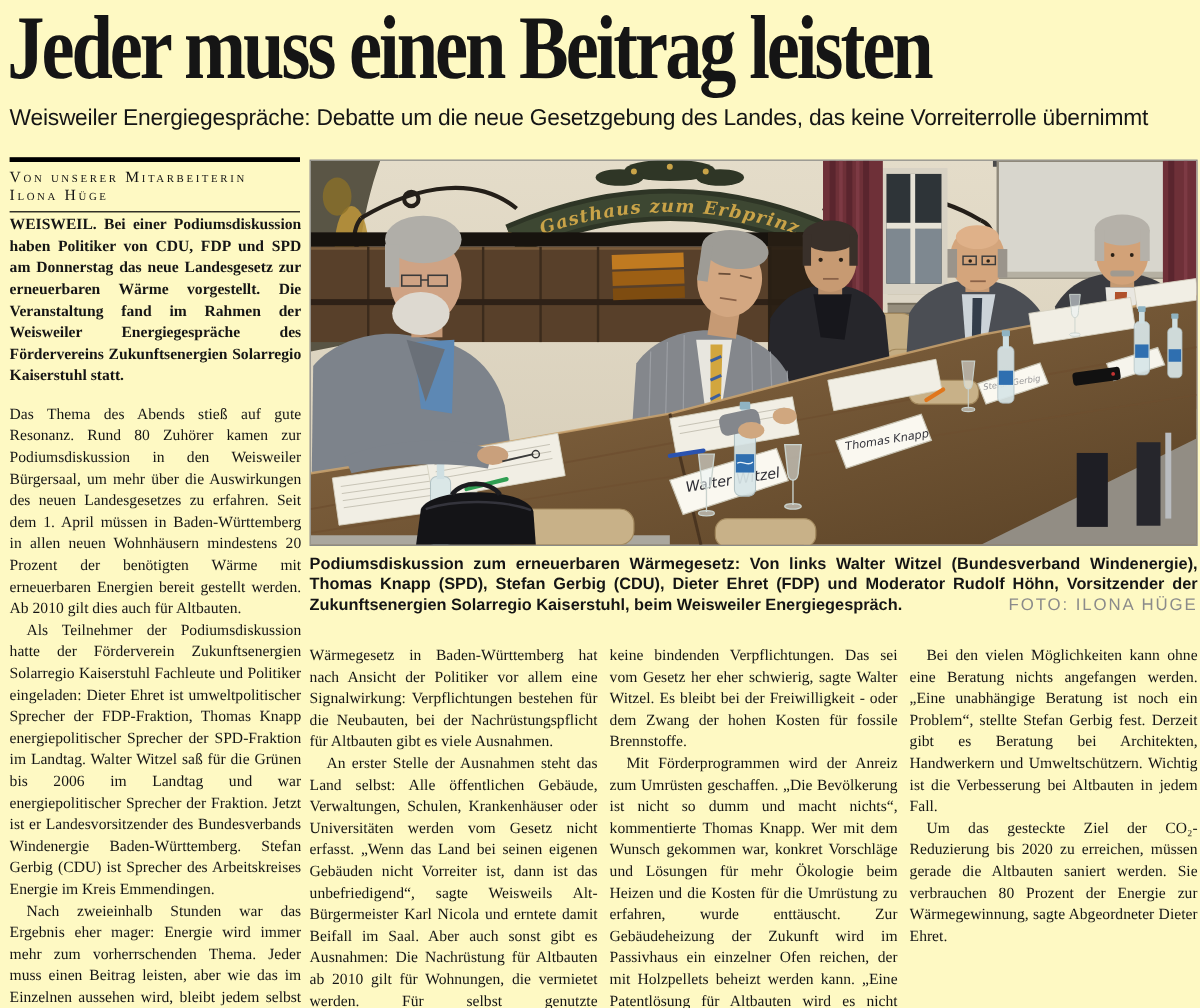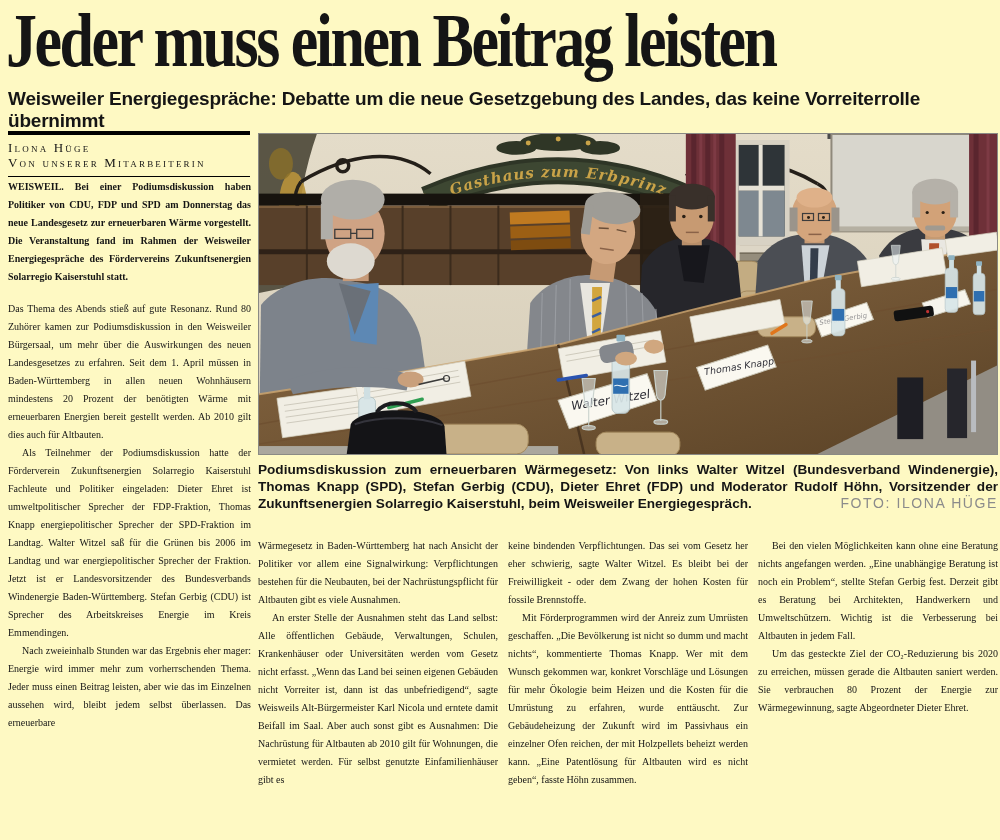--- a/index.html
+++ b/index.html
@@ -2,25 +2,25 @@
 <html lang="de"><head>
 <meta charset="utf-8">
 <style>
   html,body{margin:0;padding:0;background:#e9e9e9;}
   .page{position:relative;width:1000px;height:840px;background:#fef9c3;overflow:hidden;
         font-family:"Liberation Serif",serif;color:#151515;}
   .headline{position:absolute;left:6px;top:-2px;width:992px;font-weight:bold;font-size:62px;
             letter-spacing:-2.5px;white-space:nowrap;transform:scaleY(1.22);transform-origin:top left;
             font-family:"Liberation Serif",serif;}
   .subheadline{position:absolute;left:8px;top:88px;width:990px;font-family:"Liberation Sans",sans-serif;
-            font-weight:bold;font-size:19px;letter-spacing:-0.2px;}
+            font-weight:normal;font-size:19px;letter-spacing:-0.2px;}
   .byline{position:absolute;left:8px;top:131px;width:242px;border-top:4px solid #000;
             border-bottom:1px solid #000;padding:5px 0 6px 0;font-variant:small-caps;
             font-size:13px;letter-spacing:2.2px;line-height:15px;}
-  .col{position:absolute;text-align:justify;font-size:10px;line-height:18px;overflow:hidden;}
+  .col{position:absolute;text-align:justify;font-size:13px;line-height:18px;overflow:hidden;}
   .col p{margin:0;}
   .col p.indent{text-indent:14px;}
   .col p.lead{font-weight:bold;margin-bottom:14px;}
   #col1{left:8px;top:178px;width:243px;height:662px;}
   #col2{left:258px;top:537px;width:240px;height:306px;}
   #col3{left:508px;top:537px;width:240px;height:306px;}
   #col4{left:758px;top:537px;width:240px;height:306px;}
   .photo{position:absolute;left:258px;top:133px;width:740px;height:322px;border:1px solid #8a8a85;
          box-sizing:border-box;background:#ddd4c1;}
   .photo svg{display:block;width:100%;height:100%;}
@@ -31,22 +31,22 @@
 </style>
 </head>
 <body>
 
 <div class="page">
 
   <div class="headline">Jeder muss einen Beitrag leisten</div>
   <div class="subheadline">Weisweiler Energiegespräche: Debatte um die neue Gesetzgebung des Landes, das keine Vorreiterrolle übernimmt</div>
 
   <div class="byline">
+    <div>Von unserer Mitarbeiterin</div>
     <div>Ilona Hüge</div>
-    <div>Von unserer Mitarbeiterin</div>
   </div>
 
   <div class="photo">
     <svg viewBox="0 0 740 322" preserveAspectRatio="none">
       <defs>
         <linearGradient id="wallG" x1="0" y1="0" x2="0" y2="1">
           <stop offset="0" stop-color="#e4dcc9"></stop>
             <stop offset="1" stop-color="#d6cdb8"></stop>
         </linearGradient>
         <linearGradient id="tblG" x1="0" y1="0" x2="1" y2="1">

